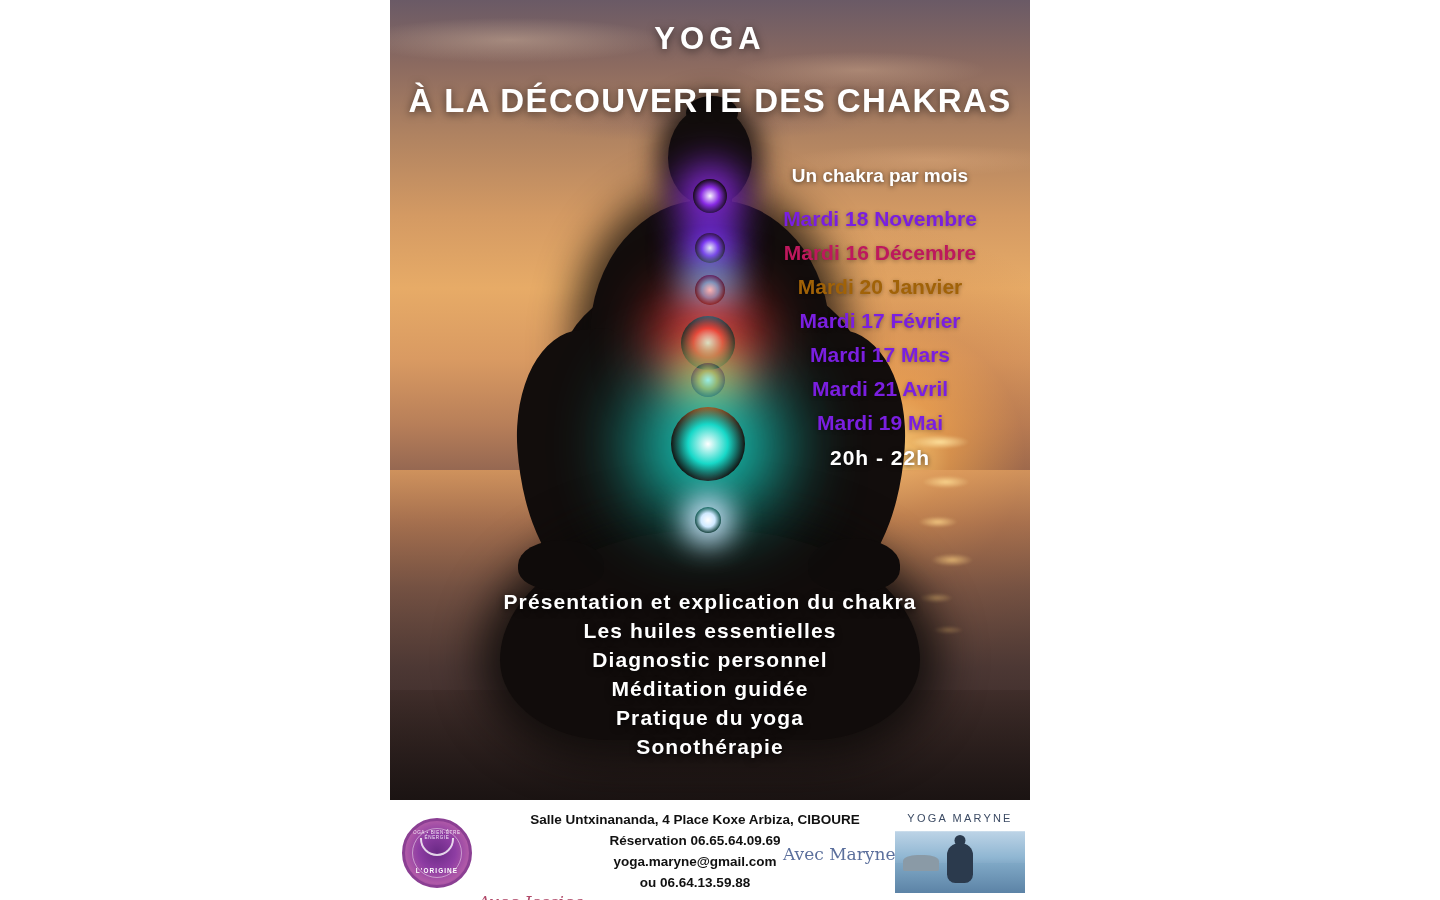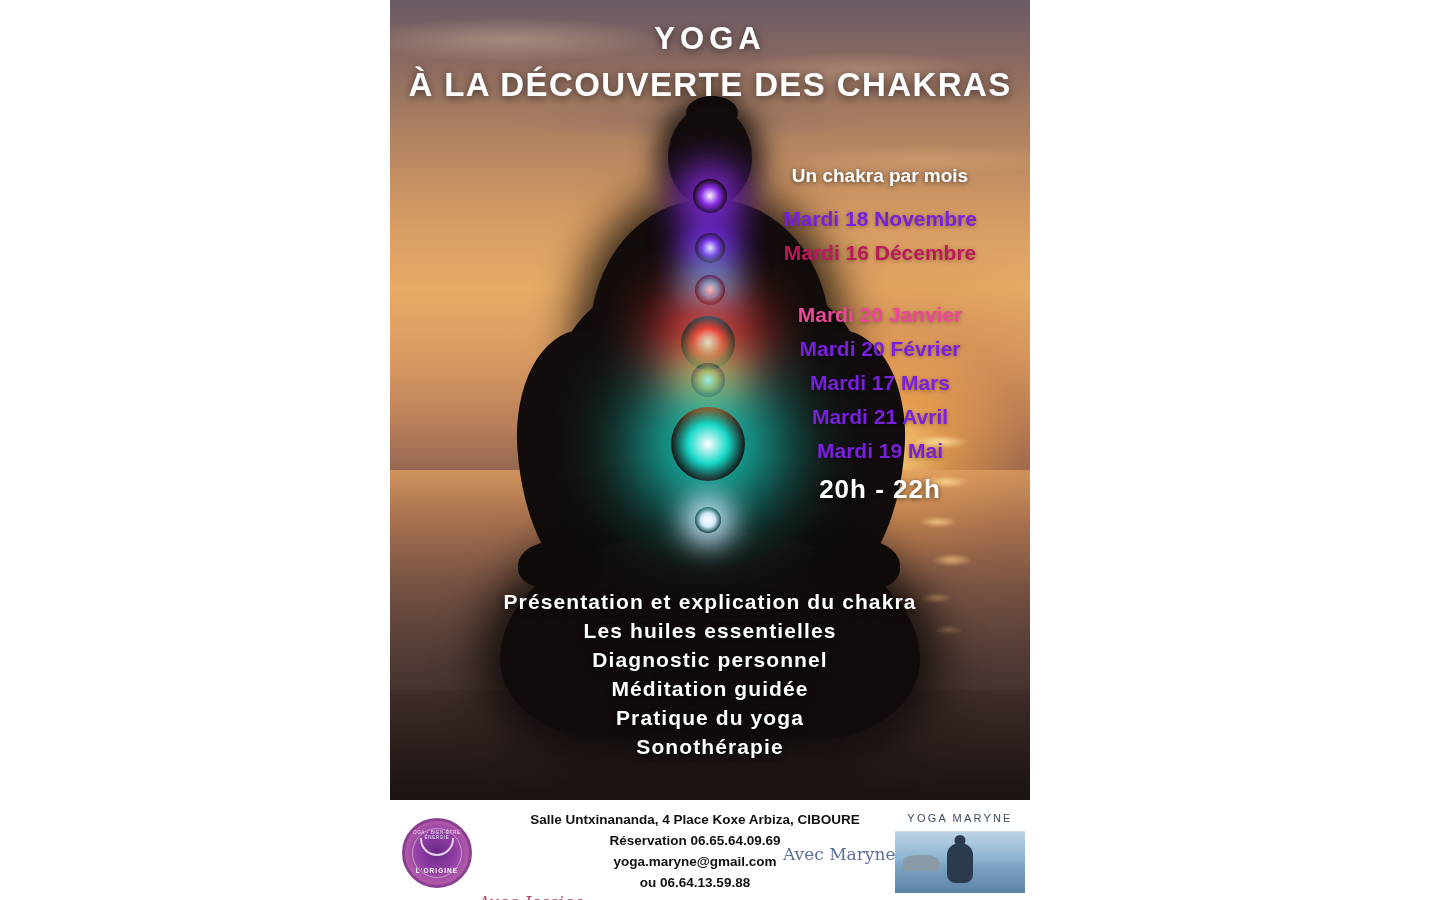--- a/index.html
+++ b/index.html
@@ -166,21 +166,21 @@
   .title-line1 {
     font-size: 31px;
     font-weight: bold;
     letter-spacing: 5px;
     line-height: 1.1;
   }
   .title-line2 {
     font-size: 33px;
     font-weight: bold;
     letter-spacing: 1.4px;
-    margin-top: 10px;
+    margin-top: 26px;
     line-height: 1.15;
   }
 
   .dates-block {
     position: absolute;
     left: 345px;
     top: 165px;
     width: 290px;
     text-align: center;
   }
@@ -193,21 +193,21 @@
   }
   .date-item {
     color: #7a1fe0;
     font-size: 21px;
     font-weight: bold;
     line-height: 1.62;
     text-shadow: 0 1px 4px rgba(0,0,0,0.35);
   }
   .hours {
     color: #ffffff;
-    font-size: 26px;
+    font-size: 21px;
     font-weight: bold;
     margin-top: 6px;
     letter-spacing: 1px;
     text-shadow: 0 1px 5px rgba(0,0,0,0.6);
   }
 
   .program {
     position: absolute;
     left: 0;
     top: 588px;
@@ -391,22 +391,22 @@
     <div class="title-block">
       <div class="title-line1">YOGA</div>
       <div class="title-line2">À LA DÉCOUVERTE DES CHAKRAS</div>
     </div>
 
     <div class="dates-block">
       <div class="dates-head">Un chakra par mois</div>
       <div id="dates-list">
           <div class="date-item" style="color: rgb(122, 31, 224);">Mardi 18 Novembre</div>
           <div class="date-item" style="color: #be185d;">Mardi 16 Décembre</div>
-          <div class="date-item" style="color: #ec4899; margin-top: 28px;">Mardi  20 Janvier</div>
-          <div class="date-item" style="color: rgb(122, 31, 224);">Mardi 20 Février</div>
+          <div class="date-item" style="color: #a16207;">Mardi  20 Janvier</div>
+          <div class="date-item" style="color: rgb(122, 31, 224);">Mardi 17 Février</div>
           <div class="date-item" style="color: rgb(122, 31, 224);">Mardi 17 Mars</div>
           <div class="date-item" style="color: rgb(122, 31, 224);">Mardi 21 Avril</div>
           <div class="date-item" style="color: rgb(122, 31, 224);">Mardi 19 Mai</div>
         </div>
       <div class="hours">20h - 22h</div>
     </div>
 
     <div class="program">
       <div id="program-list">
           <div class="program-item">Présentation et explication du chakra</div>

